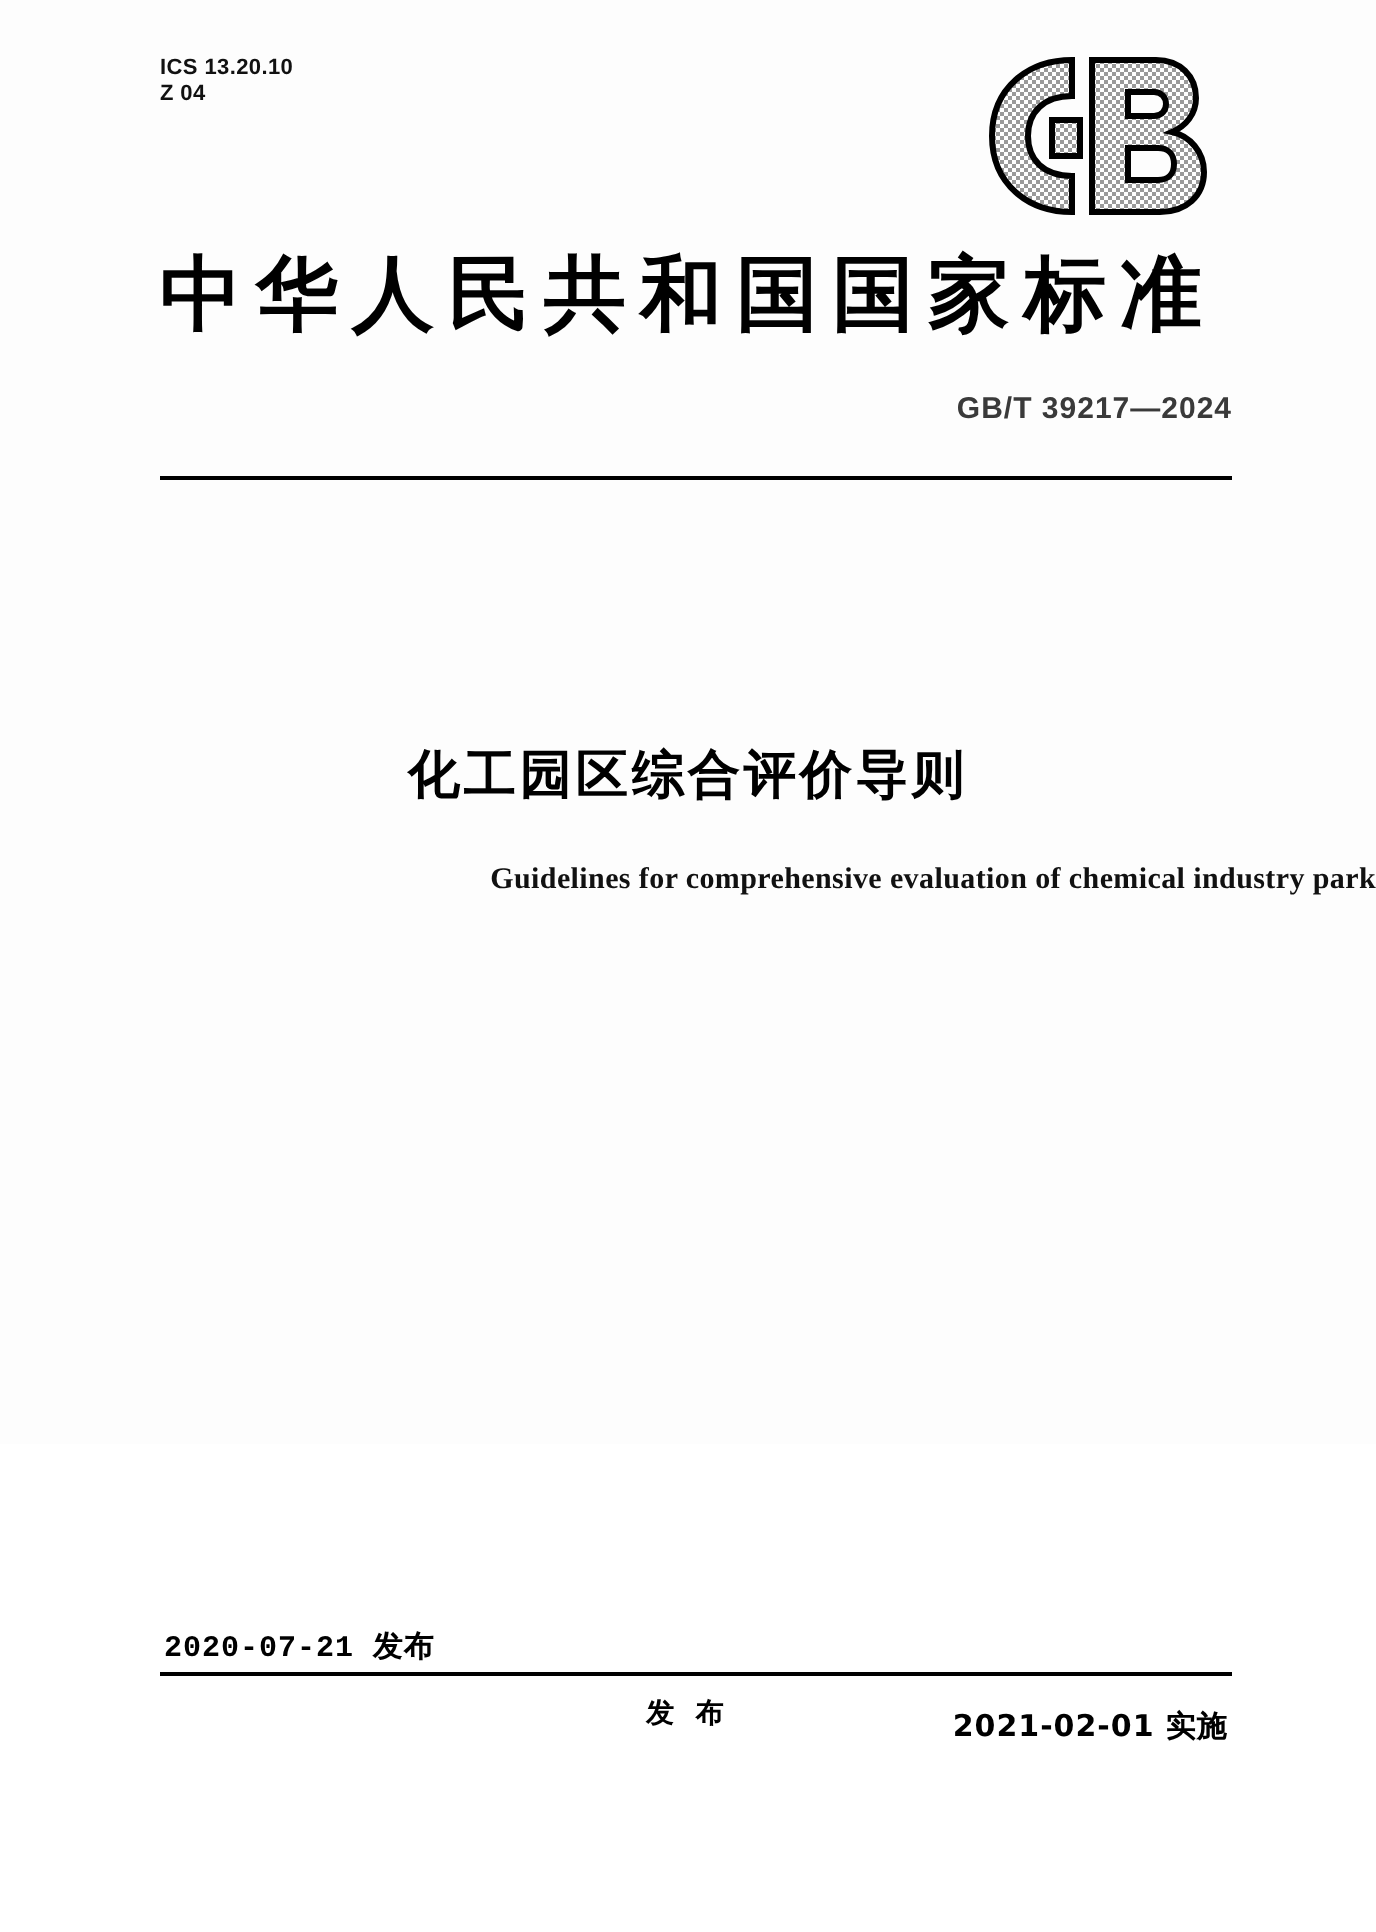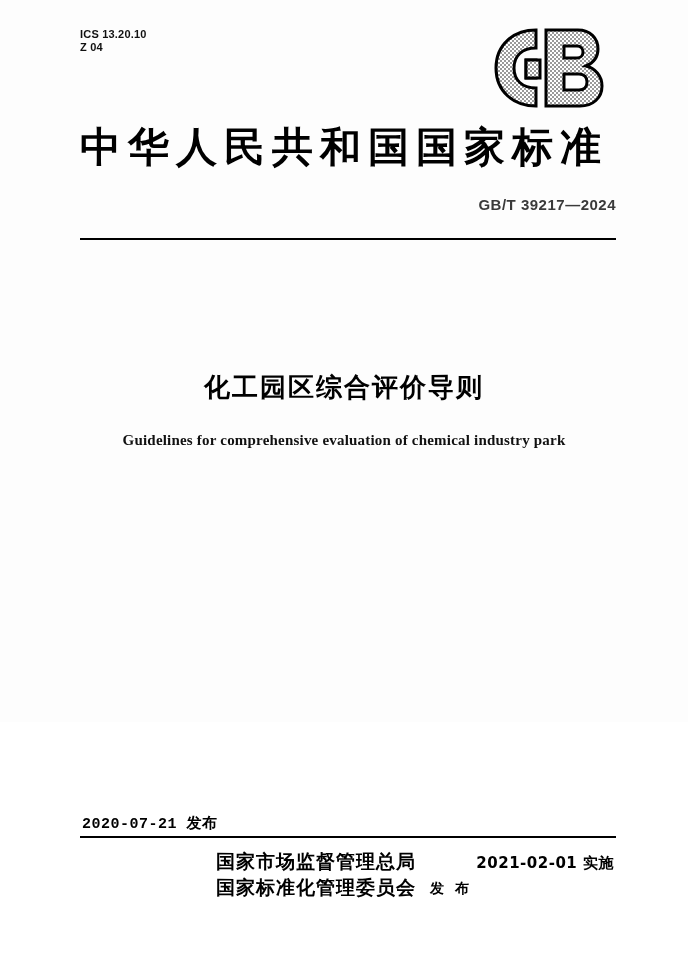--- a/index.html
+++ b/index.html
@@ -108,21 +108,21 @@
     font-size: 26px;
     font-weight: bold;
     letter-spacing: 2px;
     color: #000;
   }
   .doc-title-en {
     position: absolute;
     left: 0;
     right: 0;
     top: 432px;
-    text-align: center;
+    text-align: right;
     font-family: "Liberation Serif", "DejaVu Serif", serif;
     font-size: 15px;
     font-weight: bold;
     letter-spacing: 0.2px;
     color: #111;
   }
 
   
   .date-issue {
     position: absolute;
@@ -213,20 +213,16 @@
   <div class="rule-top"></div>
   <div class="rule-bottom"></div>
 
   <div class="doc-title-cn">化工园区综合评价导则</div>
   <div class="doc-title-en">Guidelines for comprehensive evaluation of chemical industry park</div>
 
   <div class="date-issue">2020-07-21 发布</div>
   <div class="date-effective">2021-02-01 实施</div>
 
   <div class="issuer-block">
-    <div class="issuer-names">
-      <div>国家市场监督管理总局</div>
-      <div>国家标准化管理委员会</div>
-    </div>
     <div class="issuer-action">发 布</div>
   </div>
 
 </div>
 
 </body></html>

